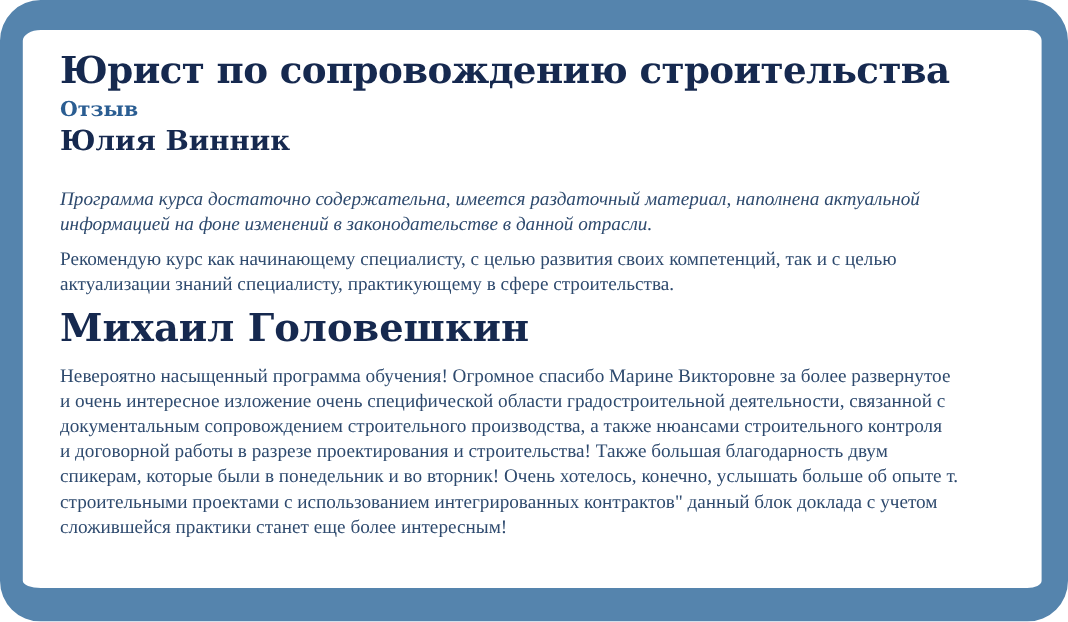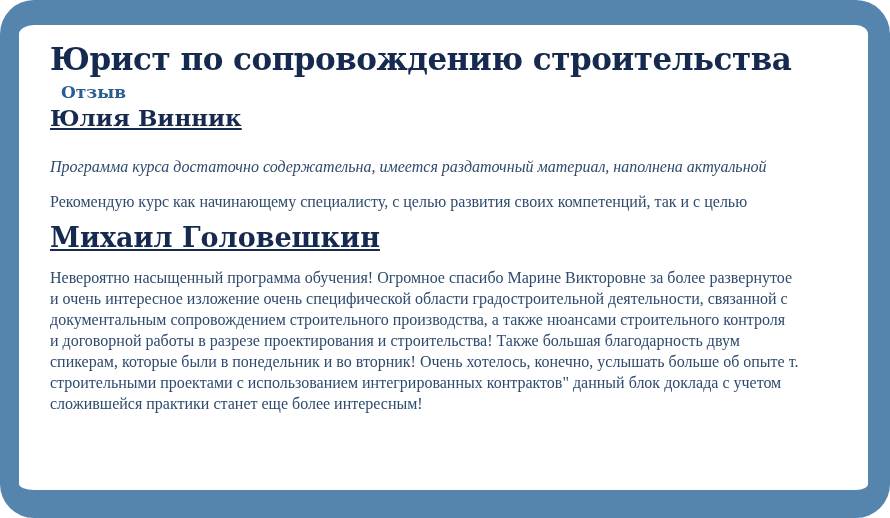--- a/index.html
+++ b/index.html
@@ -32,73 +32,74 @@
     margin: 8px 0 0 0;
     font-family: "DejaVu Serif", serif;
     font-size: 31px;
     line-height: 36px;
     font-weight: 800;
     letter-spacing: -0.5px;
     color: #16294f;
     white-space: nowrap;
   }
   .subtitle {
-    margin: 5px 0 0 11px;
+    margin: 5px 0 0 0;
     font-family: "DejaVu Serif", serif;
     font-size: 17px;
     line-height: 20px;
     font-weight: 600;
     color: #2a5d92;
   }
   .reviewer-name {
     font-family: "DejaVu Serif", serif;
     font-weight: 600;
     color: #16294f;
-    text-decoration: underline;
   }
   .reviewer-name.first {
     margin: 2px 0 0 0;
     font-size: 23px;
     line-height: 27px;
   }
   .reviewer-name.second {
     margin: 10px 0 0 0;
-    font-size: 27px;
+    font-size: 32px;
     line-height: 31px;
   }
   .para {
     margin: 0;
     color: #2e4a6e;
     font-size: 16px;
     line-height: 21px;
     font-weight: 500;
   }
   .para.p1 { margin-top: 25px; font-style: italic; }
-  .para.p2 { margin-top: 14px; }
+  .para.p2 { margin-top: 8px; }
   .para.p3 { margin-top: 14px; }
   .line { display: block; }
 </style>
 </head>
 <body>
 
 <div class="frame">
   <div class="content">
 
     <h1 class="page-title">Юрист по сопровождению строительства</h1>
 
     <div class="subtitle">Отзыв</div>
 
     <div class="reviewer-name first">Юлия Винник</div>
 
     <p class="para p1">
       <span class="line">Программа курса достаточно содержательна, имеется раздаточный материал, наполнена актуальной</span>
+      <span class="line">информацией на фоне  изменений в законодательстве в данной отрасли.</span>
     </p>
 
     <p class="para p2">
       <span class="line">Рекомендую курс как начинающему специалисту, с целью развития своих компетенций, так и с целью</span>
+      <span class="line">актуализации знаний специалисту, практикующему в сфере строительства.</span>
     </p>
 
     <div class="reviewer-name second">Михаил Головешкин</div>
 
     <p class="para p3">
       <span class="line">Невероятно насыщенный программа обучения! Огромное спасибо Марине Викторовне за более развернутое</span>
       <span class="line">и очень интересное изложение очень специфической области градостроительной деятельности, связанной с</span>
       <span class="line">документальным сопровождением строительного производства, а также нюансами строительного контроля</span>
       <span class="line">и договорной работы в разрезе проектирования и строительства! Также большая благодарность двум</span>
       <span class="line">спикерам, которые были в понедельник и во вторник! Очень хотелось, конечно, услышать больше об опыте т.</span>

